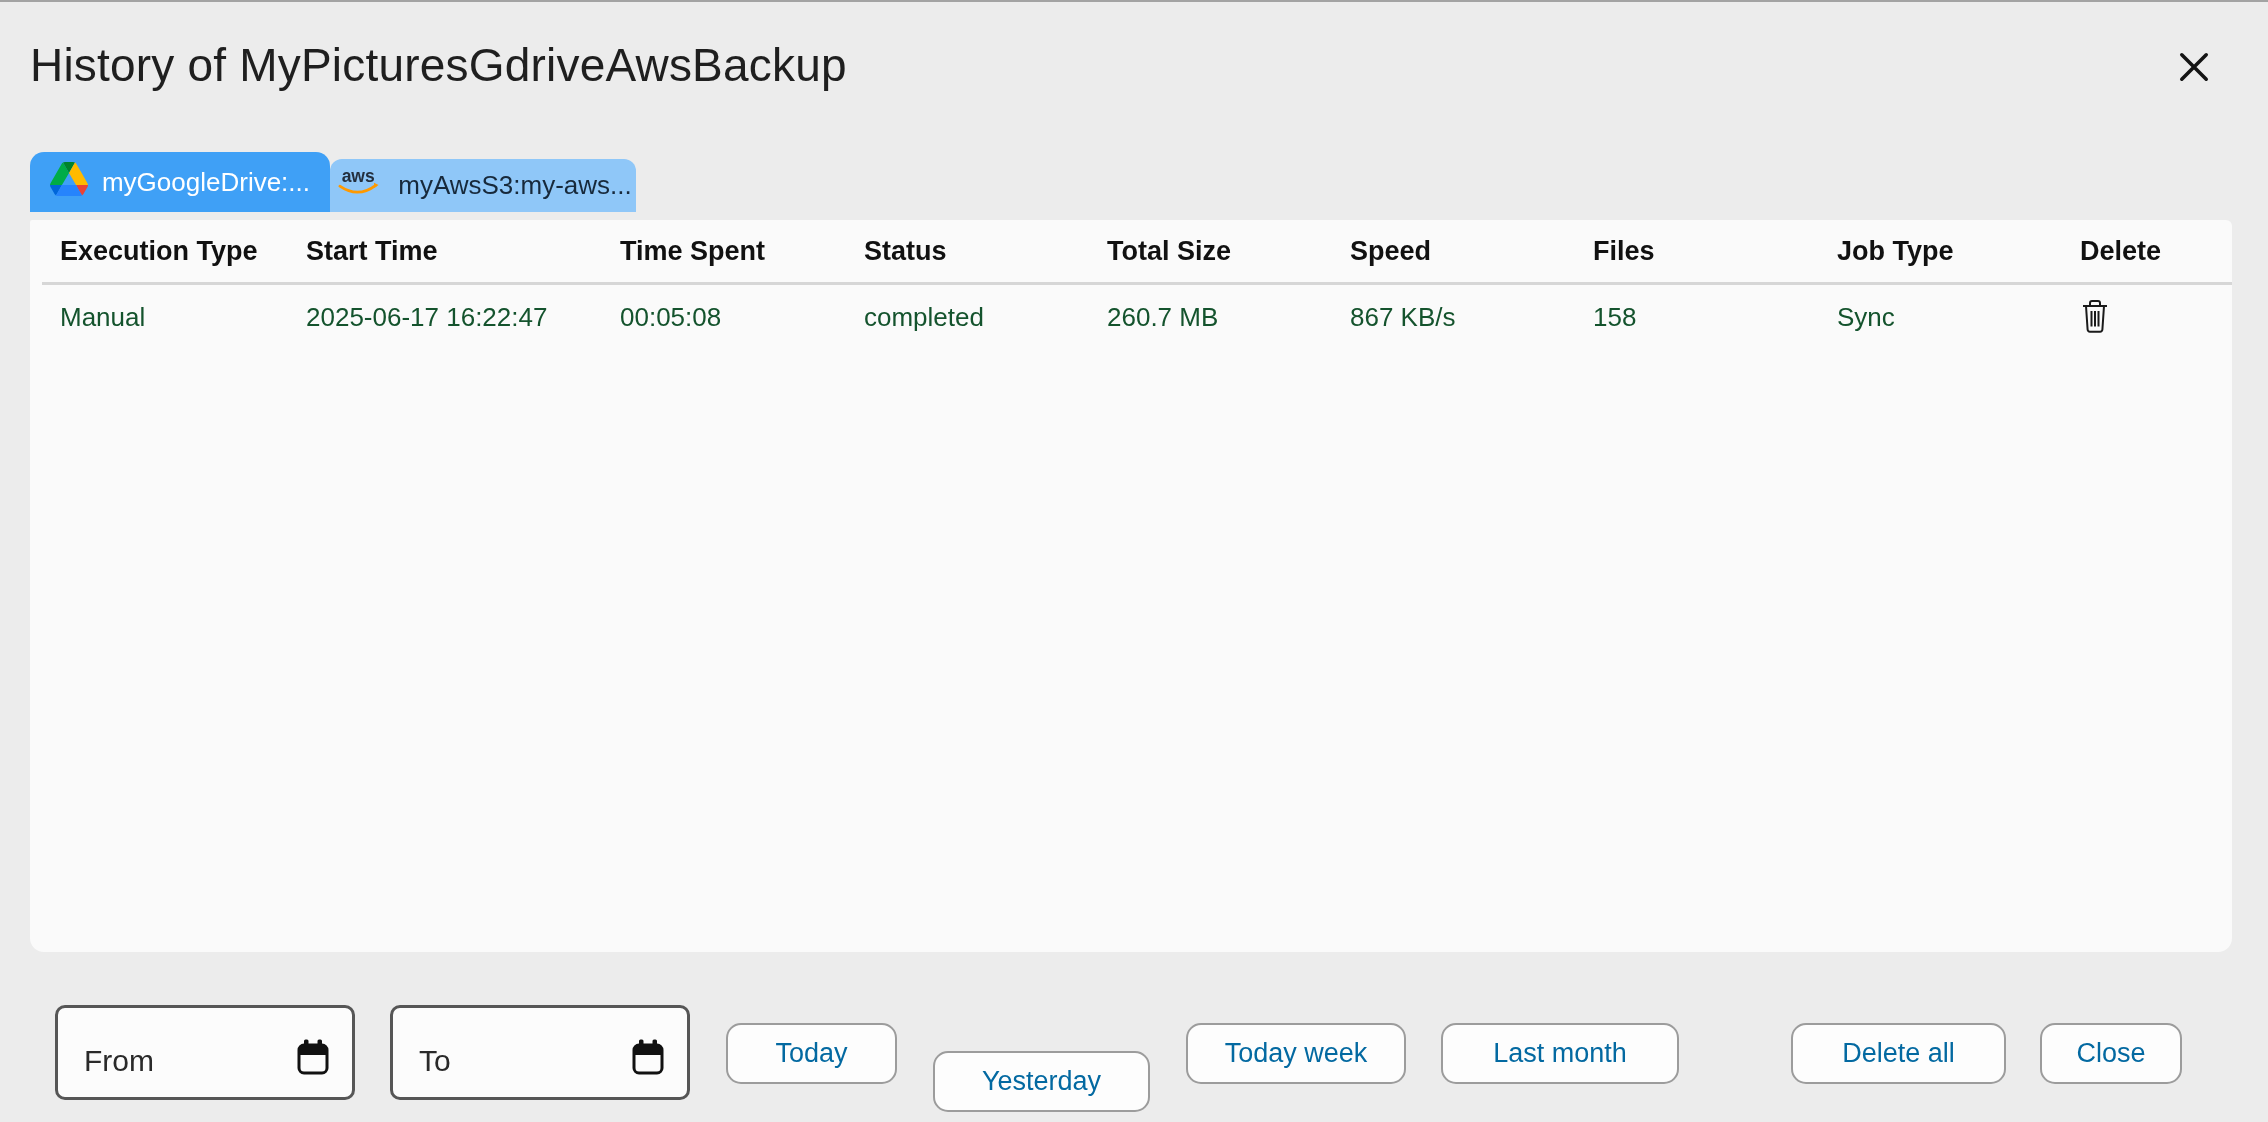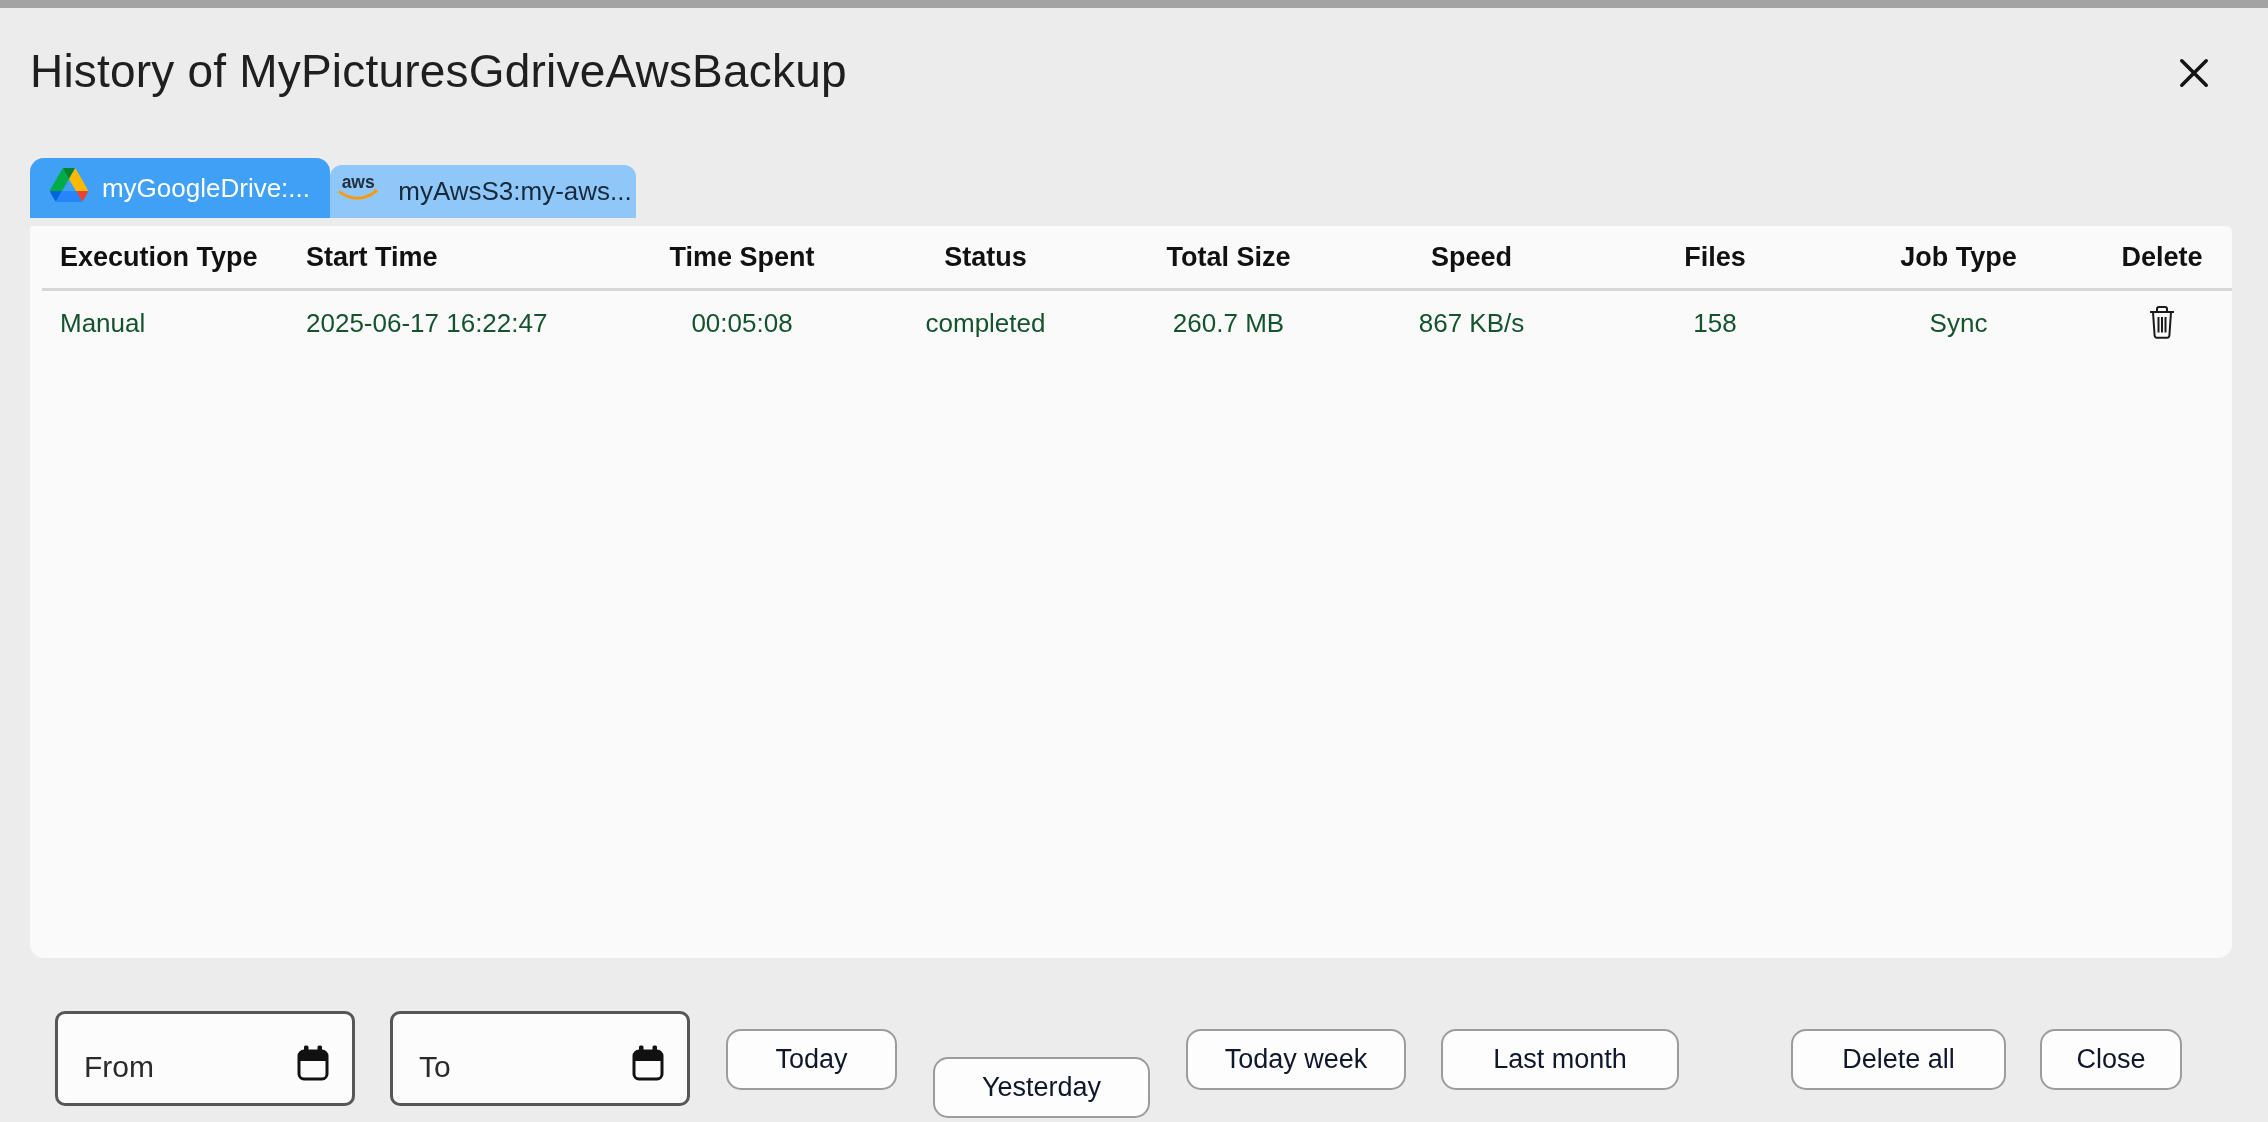--- a/index.html
+++ b/index.html
@@ -4,21 +4,21 @@
 <style>
   * { margin:0; padding:0; box-sizing:border-box; }
   html,body { width:2268px; height:1122px; }
   body {
     font-family:"Liberation Sans","DejaVu Sans",sans-serif;
     background:#ececec;
     position:relative;
     overflow:hidden;
     color:#1b1b1b;
   }
-  .dialog { position:absolute; inset:0; border-top:8px solid #a3a3a3; }
+  .dialog { position:absolute; inset:0; border-top:2px solid #a3a3a3; }
 
   
   .title {
     position:absolute; left:30px; top:36px;
     font-size:46px; font-weight:400; color:#1f1f1f;
     letter-spacing:0.2px;
   }
   .close-btn {
     position:absolute; left:2172px; top:44px;
     width:44px; height:44px;
@@ -58,21 +58,21 @@
     grid-template-columns:264px 314px 244px 243px 243px 243px 244px 243px 164px;
     align-items:center;
     margin-left:12px;
   }
   .thead {
     height:65px;
     border-bottom:3px solid #d6d6d6;
     font-weight:700; font-size:27px; color:#111;
   }
   .trow { height:64px; font-size:26px; color:#14532d; }
-  .cell { text-align:center; }
+  .cell { }
   .cell.left { text-align:left; }
   .cell.first { padding-left:18px; }
   .trash-btn {
     background:transparent; border:none; cursor:pointer;
     display:inline-flex; align-items:center; justify-content:center;
     vertical-align:middle;
   }
 
   
   .date-field {
@@ -83,21 +83,21 @@
     padding:16px 22px 0 26px;
     font-size:30px; color:#2a2a2a; cursor:pointer;
   }
   .date-from { left:55px; }
   .date-to { left:390px; }
 
   .pill-btn {
     position:absolute; top:1021px; height:61px;
     background:#fdfdfd;
     border:2px solid #9c9c9c; border-radius:15px;
-    font-size:27px; color:#0f172a; cursor:pointer;
+    font-size:27px; color:#0369a1; cursor:pointer;
     font-family:inherit;
     display:flex; align-items:center; justify-content:center;
   }
   .btn-today     { left:726px;  width:171px; }
   .btn-yesterday { left:933px;  width:217px;margin-top:28px; }
   .btn-lastweek  { left:1186px; width:220px; }
   .btn-lastmonth { left:1441px; width:238px; }
   .btn-deleteall { left:1791px; width:215px; }
   .btn-close     { left:2040px; width:142px; }
 </style>

